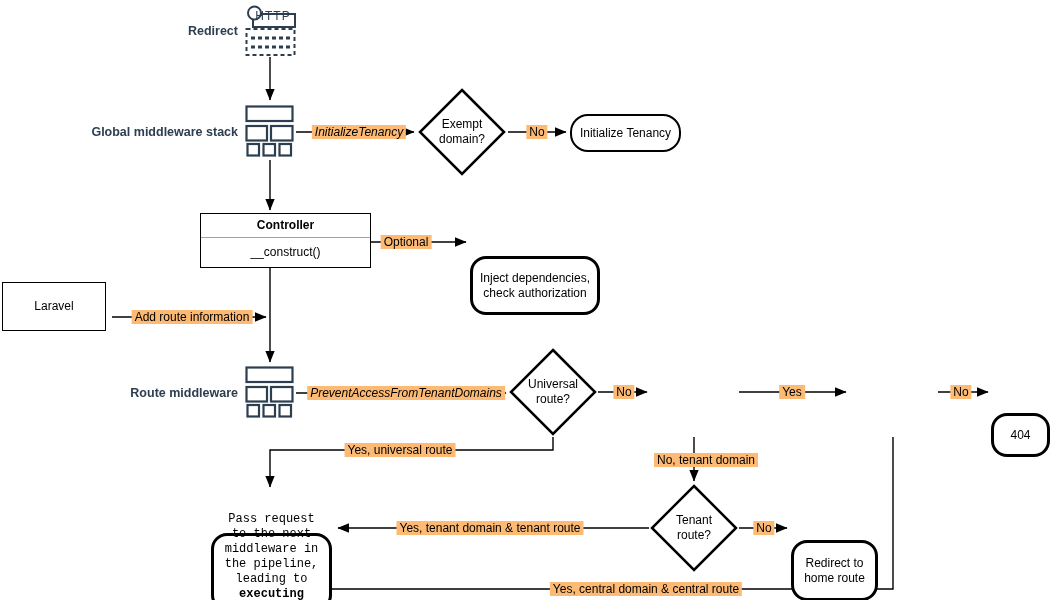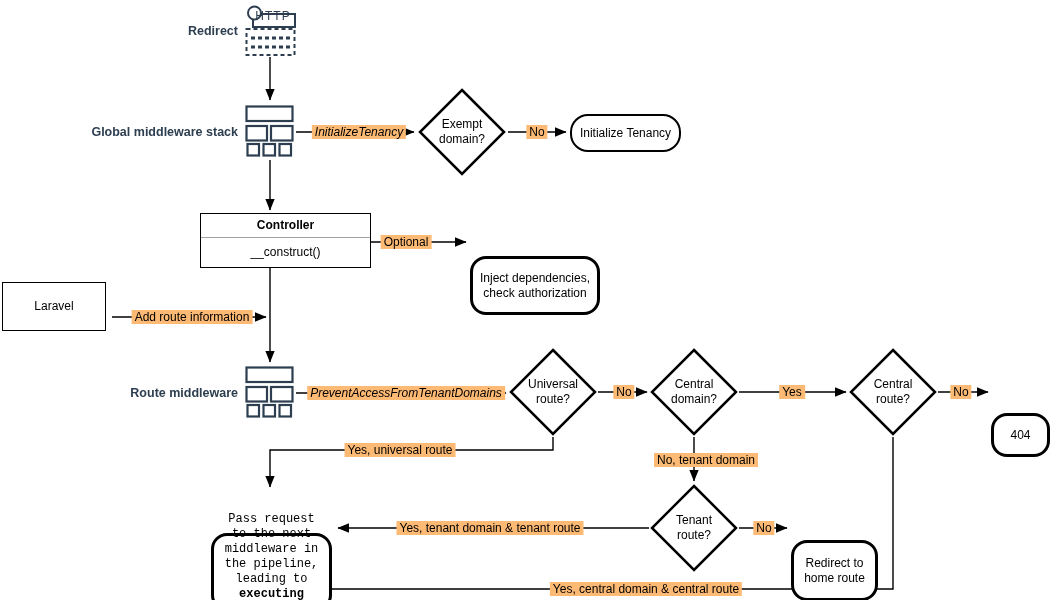--- a/index.html
+++ b/index.html
@@ -111,32 +111,20 @@
         <polygon points="44,2 86,44 44,86 2,44" fill="#fff" stroke="#000" stroke-width="2.5"></polygon>
       </svg>
     <div class="dtext">Exempt domain?</div>
   </div>
   <div class="diamond" style="left:509px;top:348px;">
     <svg width="88" height="88">
         <polygon points="44,2 86,44 44,86 2,44" fill="#fff" stroke="#000" stroke-width="2.5"></polygon>
       </svg>
     <div class="dtext">Universal route?</div>
   </div>
-  <div class="diamond" style="left:650px;top:348px;">
-    <svg width="88" height="88">
-        <polygon points="44,2 86,44 44,86 2,44" fill="#fff" stroke="#000" stroke-width="2.5"></polygon>
-      </svg>
-    <div class="dtext">Central domain?</div>
-  </div>
-  <div class="diamond" style="left:849px;top:348px;">
-    <svg width="88" height="88">
-        <polygon points="44,2 86,44 44,86 2,44" fill="#fff" stroke="#000" stroke-width="2.5"></polygon>
-      </svg>
-    <div class="dtext">Central route?</div>
-  </div>
   <div class="diamond" style="left:650px;top:484px;">
     <svg width="88" height="88">
         <polygon points="44,2 86,44 44,86 2,44" fill="#fff" stroke="#000" stroke-width="2.5"></polygon>
       </svg>
     <div class="dtext">Tenant route?</div>
   </div>
 
   <div class="shape rounded" style="left:570px;top:114px;width:111px;height:38px;">Initialize Tenancy</div>
 
   <div class="shape uml" style="left:200px;top:213px;width:171px;height:55px;">

